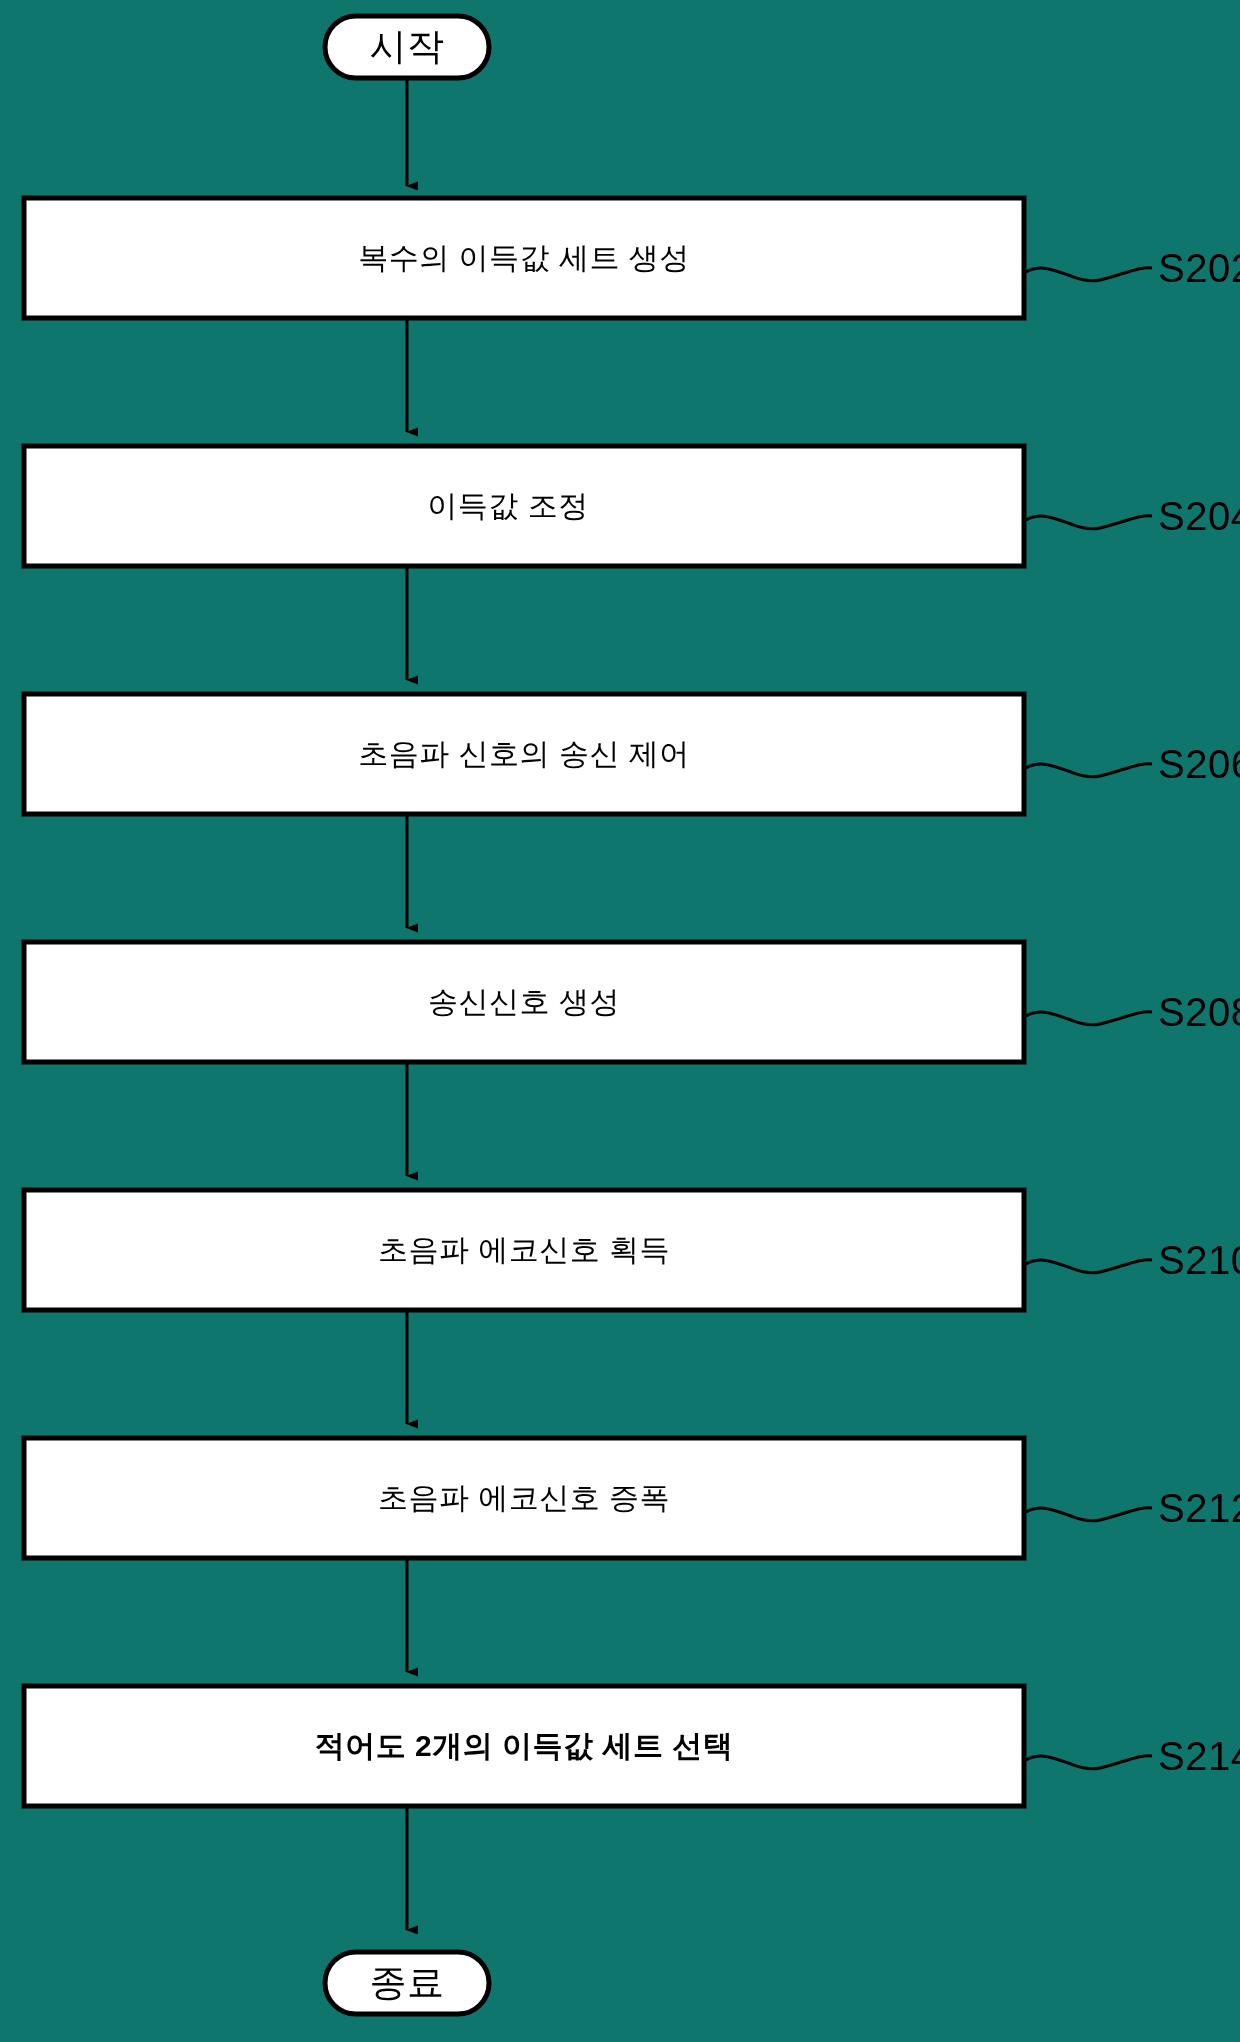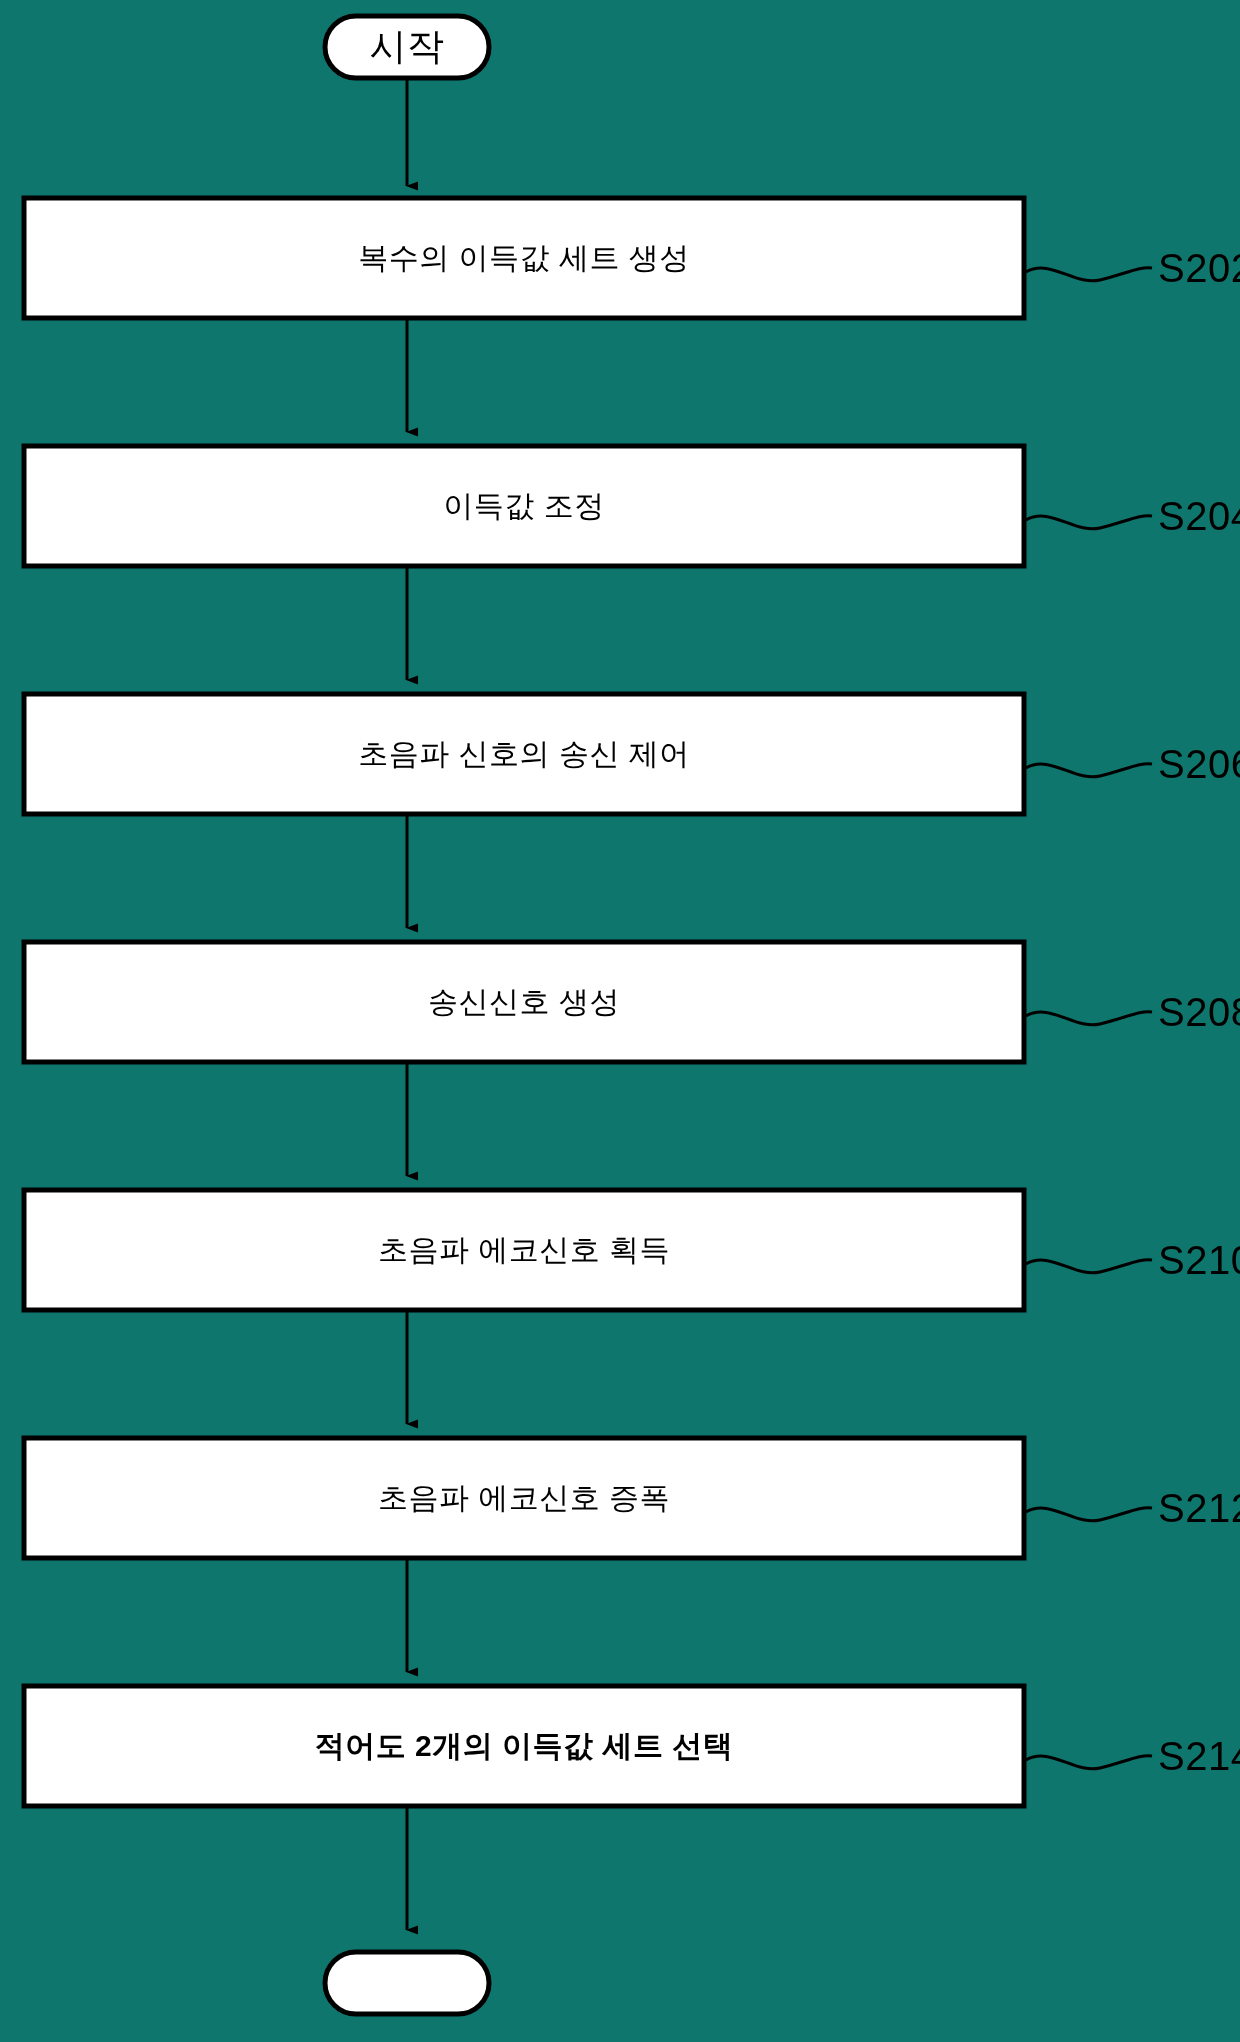--- a/index.html
+++ b/index.html
@@ -94,29 +94,30 @@
     <path d="M 1026 768 C 1050 754, 1075 782, 1100 776 S 1140 762, 1152 764" fill="none" stroke="#000000" stroke-width="3"></path>
     <path d="M 1026 1016 C 1050 1002, 1075 1030, 1100 1024 S 1140 1010, 1152 1012" fill="none" stroke="#000000" stroke-width="3"></path>
     <path d="M 1026 1264 C 1050 1250, 1075 1278, 1100 1272 S 1140 1258, 1152 1260" fill="none" stroke="#000000" stroke-width="3"></path>
     <path d="M 1026 1512 C 1050 1498, 1075 1526, 1100 1520 S 1140 1506, 1152 1508" fill="none" stroke="#000000" stroke-width="3"></path>
     <path d="M 1026 1760 C 1050 1746, 1075 1774, 1100 1768 S 1140 1754, 1152 1756" fill="none" stroke="#000000" stroke-width="3"></path>
   </svg>
 
   <div class="node-text terminal-text" style="left:325px; top:16px; width:164px; height:62px;">시작</div>
 
   <div class="node-text process-text" style="left:24px; top:198px; width:1000px; height:120px;">복수의 이득값 세트 생성</div>
-  <div class="node-text process-text" style="left:24px; top:446px; width:1000px; height:120px;">이득값 조정</div>
+  <div class="node-text process-text" style="left:8px; top:446px; width:1000px; height:120px;">이득값 조정</div>
   <div class="node-text process-text" style="left:24px; top:694px; width:1000px; height:120px;">초음파 신호의 송신 제어</div>
   <div class="node-text process-text" style="left:24px; top:942px; width:1000px; height:120px;">송신신호 생성</div>
   <div class="node-text process-text" style="left:24px; top:1190px; width:1000px; height:120px;">초음파 에코신호 획득</div>
   <div class="node-text process-text" style="left:24px; top:1438px; width:1000px; height:120px;">초음파 에코신호 증폭</div>
   <div class="node-text process-text" style="left:24px; top:1686px; width:1000px; height:120px;font-weight:bold;">적어도 2개의 이득값 세트 선택</div>
 
   <div class="step-label" style="left:1158px; top:246px;">S202</div>
   <div class="step-label" style="left:1158px; top:494px;">S204</div>
   <div class="step-label" style="left:1158px; top:742px;">S206</div>
   <div class="step-label" style="left:1158px; top:990px;">S208</div>
   <div class="step-label" style="left:1158px; top:1238px;">S210</div>
   <div class="step-label" style="left:1158px; top:1486px;">S212</div>
   <div class="step-label" style="left:1158px; top:1734px;">S214</div>
 
+  <div class="node-text terminal-text" style="left:325px; top:1952px; width:164px; height:62px;">종료</div>
 
 </div>
 
 </body></html>

